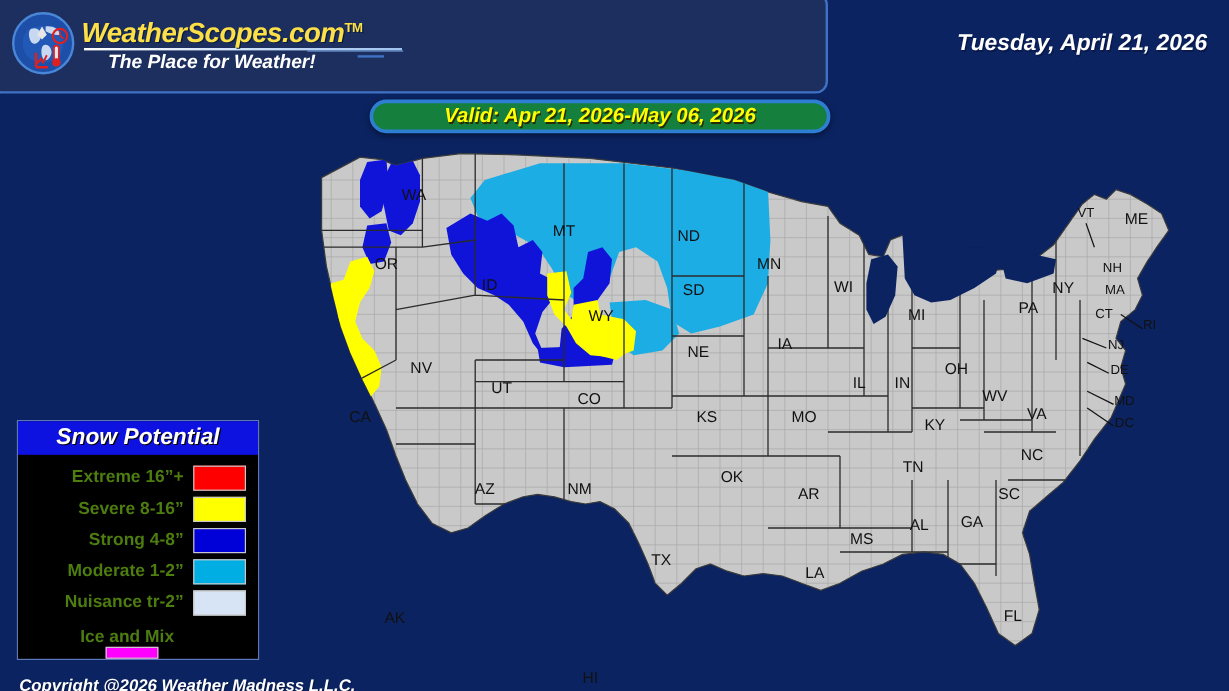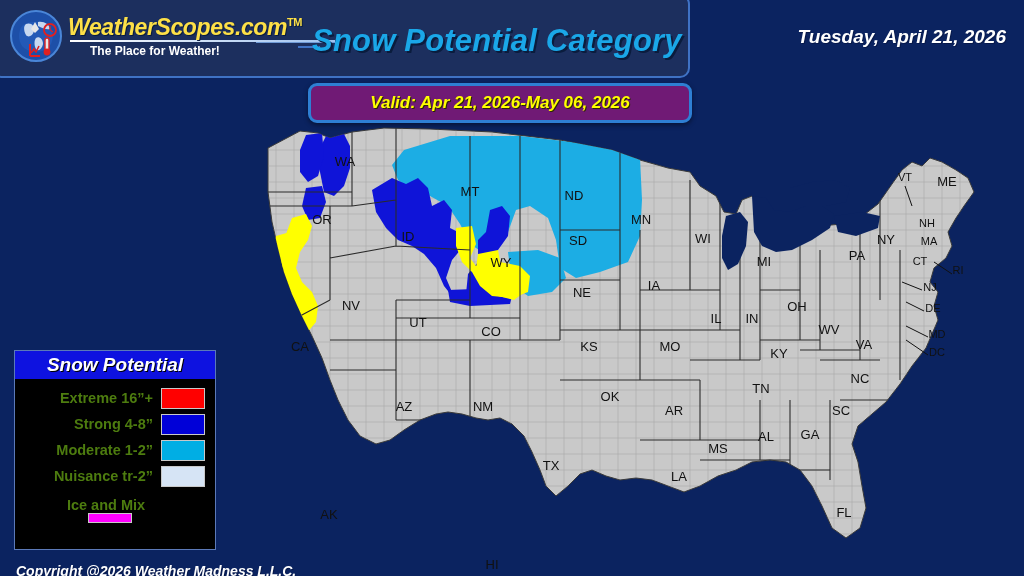--- a/index.html
+++ b/index.html
@@ -29,21 +29,21 @@
     position:absolute;left:74px;top:18px;
     color:#fde047;
     font-size:23px;font-weight:bold;font-style:italic;
     letter-spacing:-0.4px;
     text-shadow:1px 1px 0 #0a1c3d;
     white-space:nowrap;
   }
   .brand .tm{font-size:11px;vertical-align:super;font-style:normal;}
   .tagline{
     position:absolute;left:96px;top:48px;
-    color:#ffffff;font-size:12px;font-weight:bold;
+    color:#ffffff;font-size:16px;font-weight:bold;font-style:italic;
     white-space:nowrap;
     text-align:right;
   }
   .brand-rule{
     position:absolute;left:76px;top:44px;width:265px;height:2px;
     background:linear-gradient(to right,#ffffff,#9fc2ef);
   }
   .brand-rule2{
     position:absolute;left:262px;top:46px;width:80px;height:1px;
     background:#6f9ad6;
@@ -60,24 +60,24 @@
     position:absolute;left:298px;top:46px;width:22px;height:2px;
     background:#3f72c4;
   }
   .date-right{
     position:absolute;right:18px;top:26px;
     color:#ffffff;font-size:19px;font-weight:bold;font-style:italic;
     text-shadow:1px 1px 0 #08194a;
     white-space:nowrap;
   }
   .valid-banner{
-    position:absolute;left:308px;top:83px;width:384px;height:40px;
-    background:#701a75;
+    position:absolute;left:308px;top:83px;width:384px;height:28px;
+    background:#15803d;
     border:3px solid #2e7fd4;
-    border-radius:9px;
+    border-radius:17px;
     box-sizing:border-box;
     box-shadow:0 2px 5px rgba(0,0,0,.45);
   }
   .valid-text{
     position:absolute;left:0;top:0;width:100%;height:100%;
     display:flex;align-items:center;justify-content:center;
     color:#ffff00;font-size:17px;font-weight:bold;font-style:italic;
     text-shadow:1px 1px 0 #2a2a00;
     white-space:nowrap;
   }
@@ -310,35 +310,38 @@
         <path d="M27,14 L31,21 L27,25 L23,21 Z" fill="#e7e7e7"></path>
       </svg>
     </div>
     <div class="brand-rule"></div>
     <div class="brand-rule2"></div>
     <div class="brand"><span>WeatherScopes.com</span><span class="tm">TM</span></div>
     <div class="tagline">The Place for Weather!</div>
   </div>
 
   <div class="title-lead"></div>
-  <div class="title">Snow Potential Category</div>
   <div class="date-right">Tuesday, April 21, 2026</div>
 
   <div class="valid-banner">
     <div class="valid-text">Valid: Apr 21, 2026-May 06, 2026</div>
   </div>
 
   <div class="legend">
     <div class="legend-title">Snow Potential</div>
     <div class="legend-rows" id="legend-rows">
         <div class="legend-row">
           <span class="legend-label">Extreme 16”+</span>
           <span class="legend-sw" style="background: rgb(255, 0, 0);"></span>
         </div>
         <div class="legend-row">
+          <span class="legend-label">Severe 8-16”</span>
+          <span class="legend-sw" style="background: rgb(255, 255, 0);"></span>
+        </div>
+        <div class="legend-row">
           <span class="legend-label">Strong 4-8”</span>
           <span class="legend-sw" style="background: rgb(0, 0, 216);"></span>
         </div>
         <div class="legend-row">
           <span class="legend-label">Moderate  1-2”</span>
           <span class="legend-sw" style="background: rgb(0, 174, 228);"></span>
         </div>
         <div class="legend-row">
           <span class="legend-label">Nuisance tr-2”</span>
           <span class="legend-sw" style="background: rgb(214, 228, 245);"></span>

